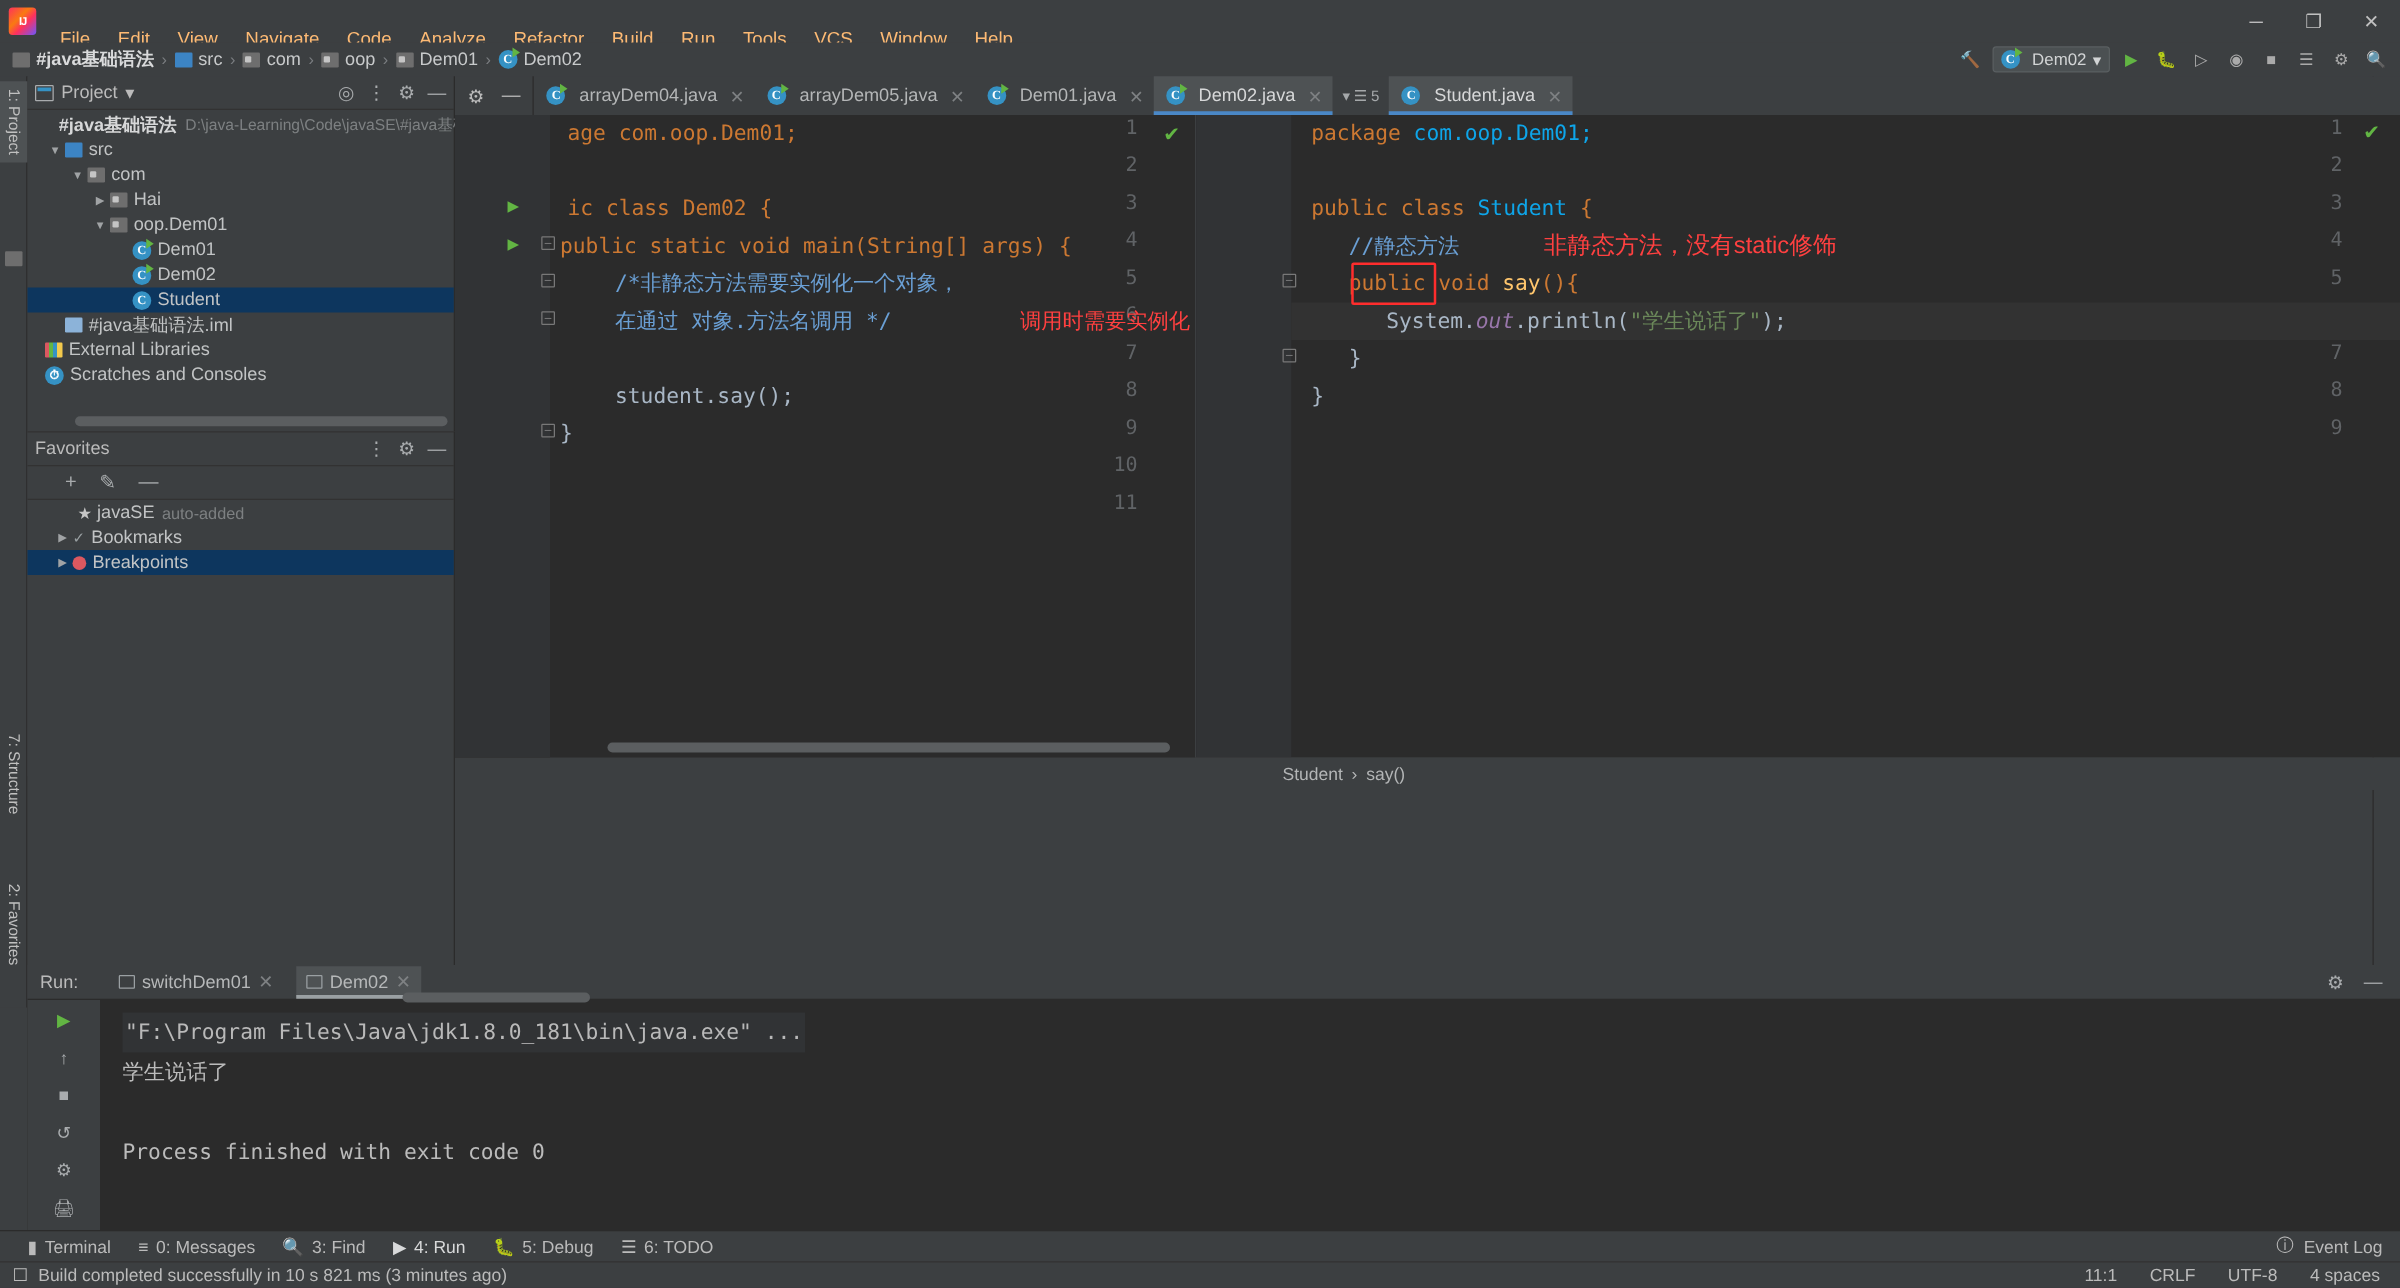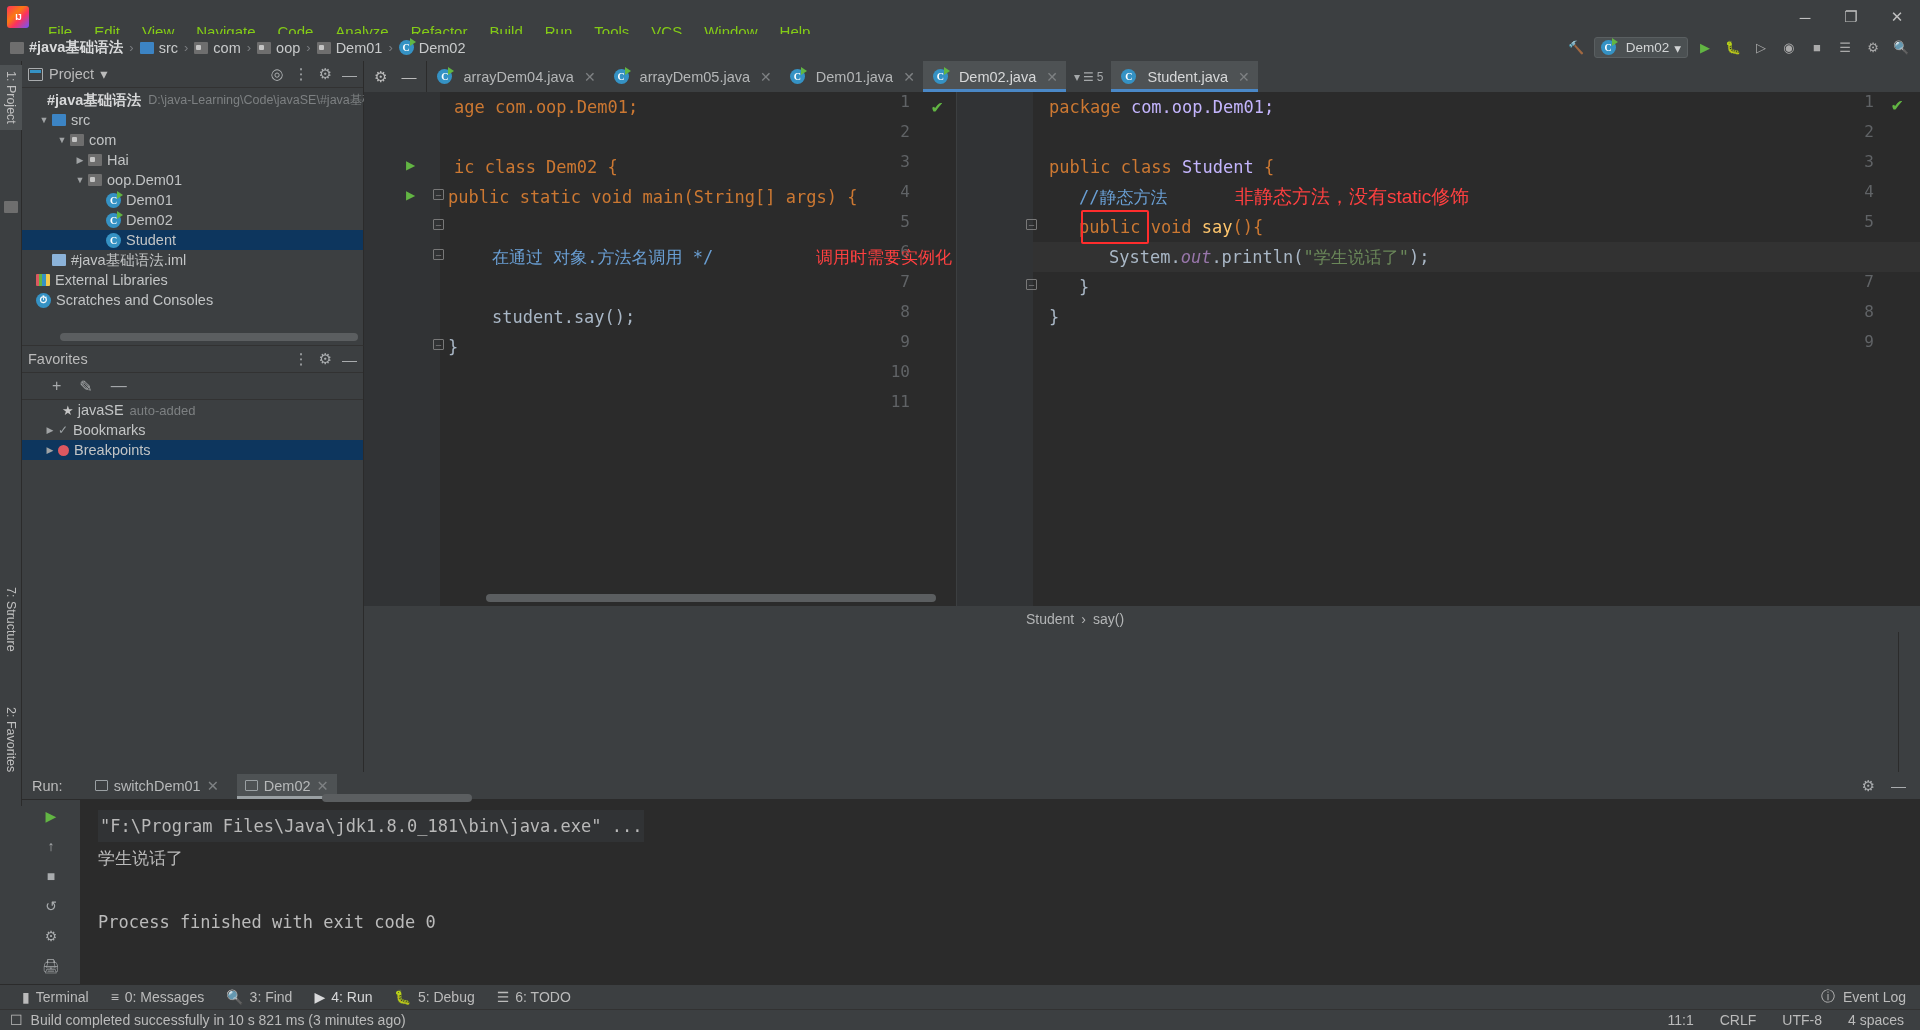--- a/index.html
+++ b/index.html
@@ -24,21 +24,21 @@
     background: linear-gradient(135deg,#fe315d 0%, #f97a12 38%, #fe315d 60%, #6b57ff 100%);
     position: relative; flex: 0 0 auto;
   }
   .ij-logo::after {
     content: "IJ"; position: absolute; left: 0; top: 0; right: 0; bottom: 0;
     color: #fff; font-size: 9px; font-weight: bold; display: flex;
     align-items: center; justify-content: center; letter-spacing: -1px;
   }
   .menubar { display: flex; align-items: center; gap: 0px; }
   .menu-item {
-    padding: 3px 11px; color: #84cc16; font-size: 15px; white-space: nowrap; margin-top: 28px;
+    padding: 3px 11px; color: #fdba74; font-size: 15px; white-space: nowrap; margin-top: 28px;
   }
   .menu-item u { text-decoration: underline; }
   .win-title {
     margin-left: 22px; color: #8f9396; font-size: 14px; white-space: nowrap;
   }
   .win-controls {
     position: absolute; right: 0; top: 0; height: 34px; display: flex; align-items: center;
   }
   .wc { width: 46px; height: 34px; display:flex; align-items:center; justify-content:center; color:#c0c0c0; font-size:15px;}
 
@@ -162,21 +162,21 @@
   .fold {
     position:absolute; left:68px; width:13px; height:13px; color:#787878; font-size:11px;
     display:flex; align-items:center; justify-content:center;
   }
   .fbox { border:1px solid #787878; width:11px; height:11px; display:flex;align-items:center;justify-content:center; border-radius:1px;}
   .code {
     position: absolute; font-family: "DejaVu Sans Mono", monospace; font-size: 17px;
     white-space: pre; color: #a9b7c6; line-height: 30px;
   }
   .kw { color: #cc7832; }
-  .cls { color: #c4b5fd; }
+  .cls { color: #0ea5e9; }
   .str { color: #6a8759; }
   .cmtc { color: #6a9fd4; }
   .fld { color: #9876aa; font-style: italic; }
   .mth { color: #ffc66d; }
   .redtxt { color: #ff4040; }
   .check-ok { position:absolute; color:#62b543; font-size:16px; }
 
   .hl-line-l { position:absolute; left:76px; right:0; height:30px; background:#323232; }
   .red-box { position:absolute; border:2px solid #ff2d2d; border-radius:2px; }
 
@@ -485,20 +485,21 @@
     <span class="fold" style="top:156px;">
         <span class="fbox">−</span>
       </span>
     <span class="fold" style="top:246px;">
         <span class="fbox">−</span>
       </span>
 
     <span class="code kw" style="left:90px; top:0px;">age com.oop.Dem01;</span>
     <span class="code kw" style="left:90px; top:60px;">ic class Dem02 {</span>
     <span class="code kw" style="left:84px; top:90px;text-align:center;">public static void main(String[] args) {</span>
+    <span class="code cmtc" style="left:128px; top:120px;">/*非静态方法需要实例化一个对象，</span>
     <span class="code cmtc" style="left:128px; top:150px;">在通过 对象.方法名调用 */</span>
     <span class="code redtxt" style="left:452px; top:150px;">调用时需要实例化</span>
     <span class="code" style="left:128px; top:210px;">student.say();</span>
     <span class="code" style="left:84px; top:240px;">}</span>
 
     <div class="ed-hscroll" style="left:122px; bottom:4px; width:450px;"></div>
   </div>
 
   <div class="editor-right">
     <div class="gutter"></div>

